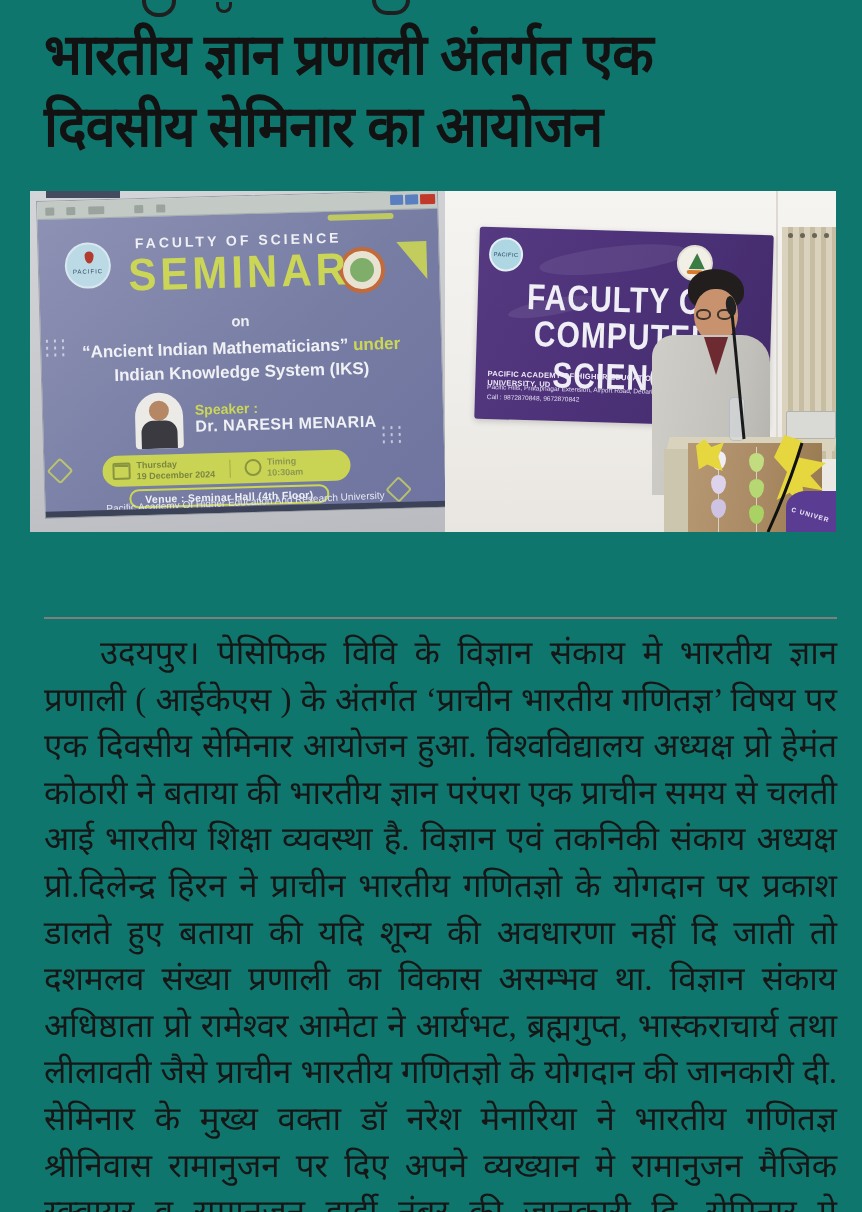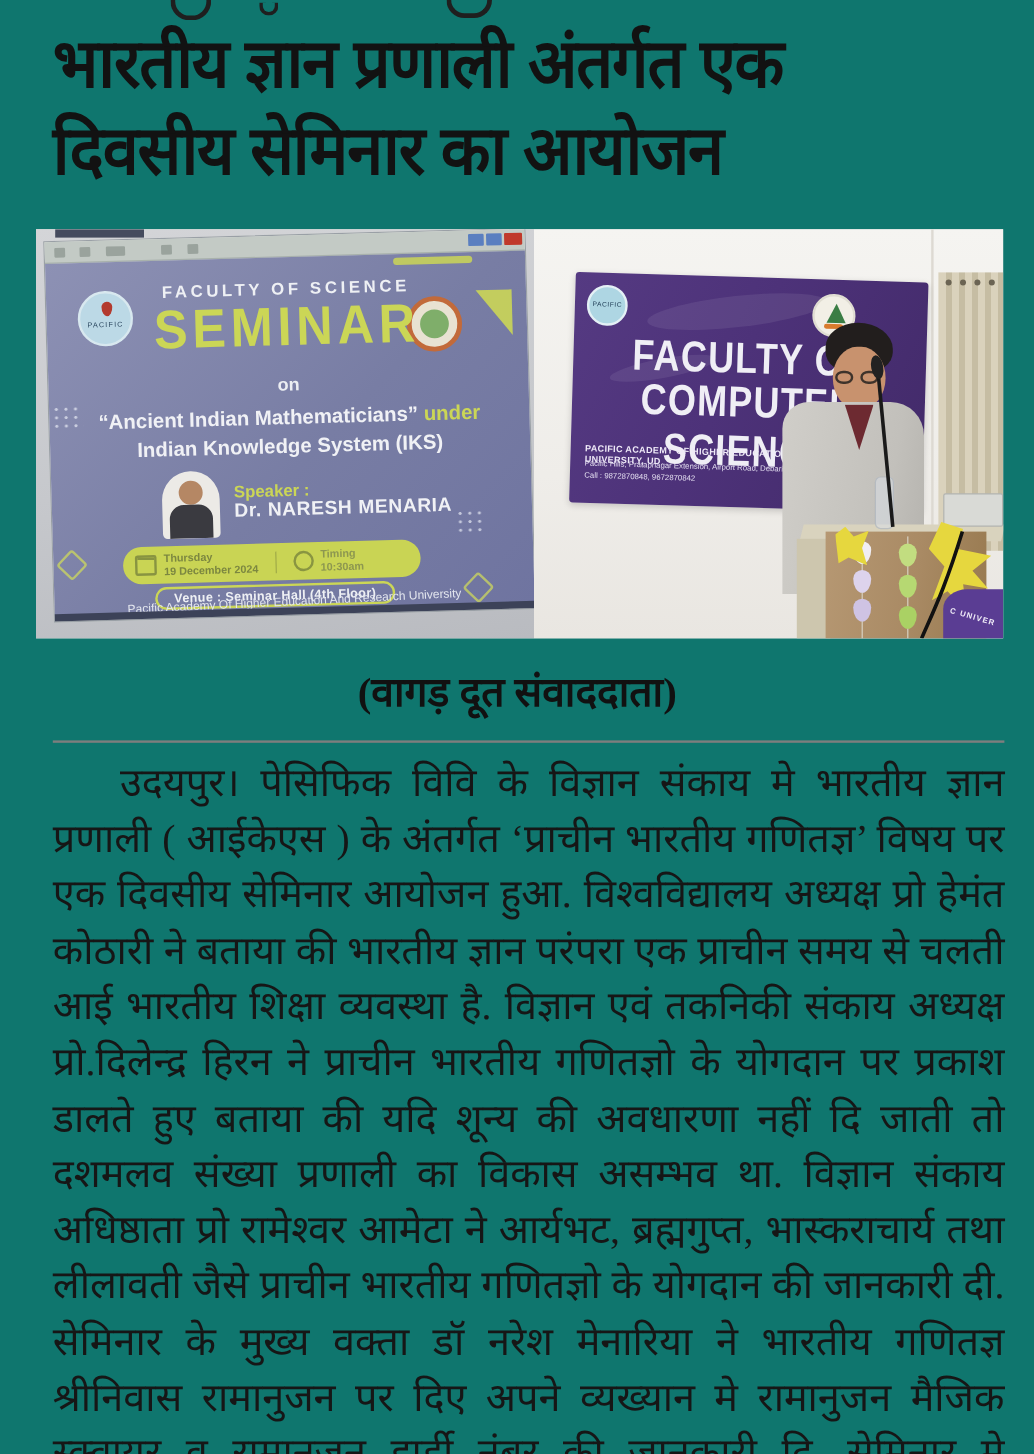--- a/index.html
+++ b/index.html
@@ -251,19 +251,18 @@
 
     <div class="bottle"></div>
 
     <svg class="fx" width="806" height="341" viewBox="0 0 806 341">
       <path d="M702,122 L714,248" stroke="#1a1a1a" stroke-width="3" fill="none"></path>
       <ellipse cx="701" cy="115" rx="5" ry="10" fill="#222" transform="rotate(-10 701 115)"></ellipse>
       <path d="M772,252 C758,298 748,318 738,341" stroke="#111" stroke-width="3" fill="none"></path>
     </svg>
   </figure>
 
-  <div class="byline">(वागड़ दूत संवाददाता)</div>
 
   <div class="rule"></div>
 
   <p class="bodytext" style="margin:0;">उदयपुर। पेसिफिक विवि के विज्ञान संकाय मे भारतीय ज्ञान प्रणाली ( आईकेएस ) के अंतर्गत ‘प्राचीन भारतीय गणितज्ञ’ विषय पर एक दिवसीय सेमिनार आयोजन हुआ. विश्वविद्यालय अध्यक्ष प्रो हेमंत कोठारी ने बताया की भारतीय ज्ञान परंपरा एक प्राचीन समय से चलती आई भारतीय शिक्षा व्यवस्था है. विज्ञान एवं तकनिकी संकाय अध्यक्ष प्रो.दिलेन्द्र हिरन ने प्राचीन भारतीय गणितज्ञो के योगदान पर प्रकाश डालते हुए बताया की यदि शून्य की अवधारणा नहीं दि जाती तो दशमलव संख्या प्रणाली का विकास असम्भव था. विज्ञान संकाय अधिष्ठाता प्रो रामेश्वर आमेटा ने आर्यभट, ब्रह्मगुप्त, भास्कराचार्य तथा लीलावती जैसे प्राचीन भारतीय गणितज्ञो के योगदान की जानकारी दी. सेमिनार के मुख्य वक्ता डॉ नरेश मेनारिया ने भारतीय गणितज्ञ श्रीनिवास रामानुजन पर दिए अपने व्यख्यान मे रामानुजन मैजिक स्क्वायर व रामानुजन हार्डी नंबर की जानकारी दि. सेमिनार मे विद्यार्थियों को रामानुजन की लघु फ़िल्म भी दिखाई गई.</p>
 
 </div>
 
 </body></html>

